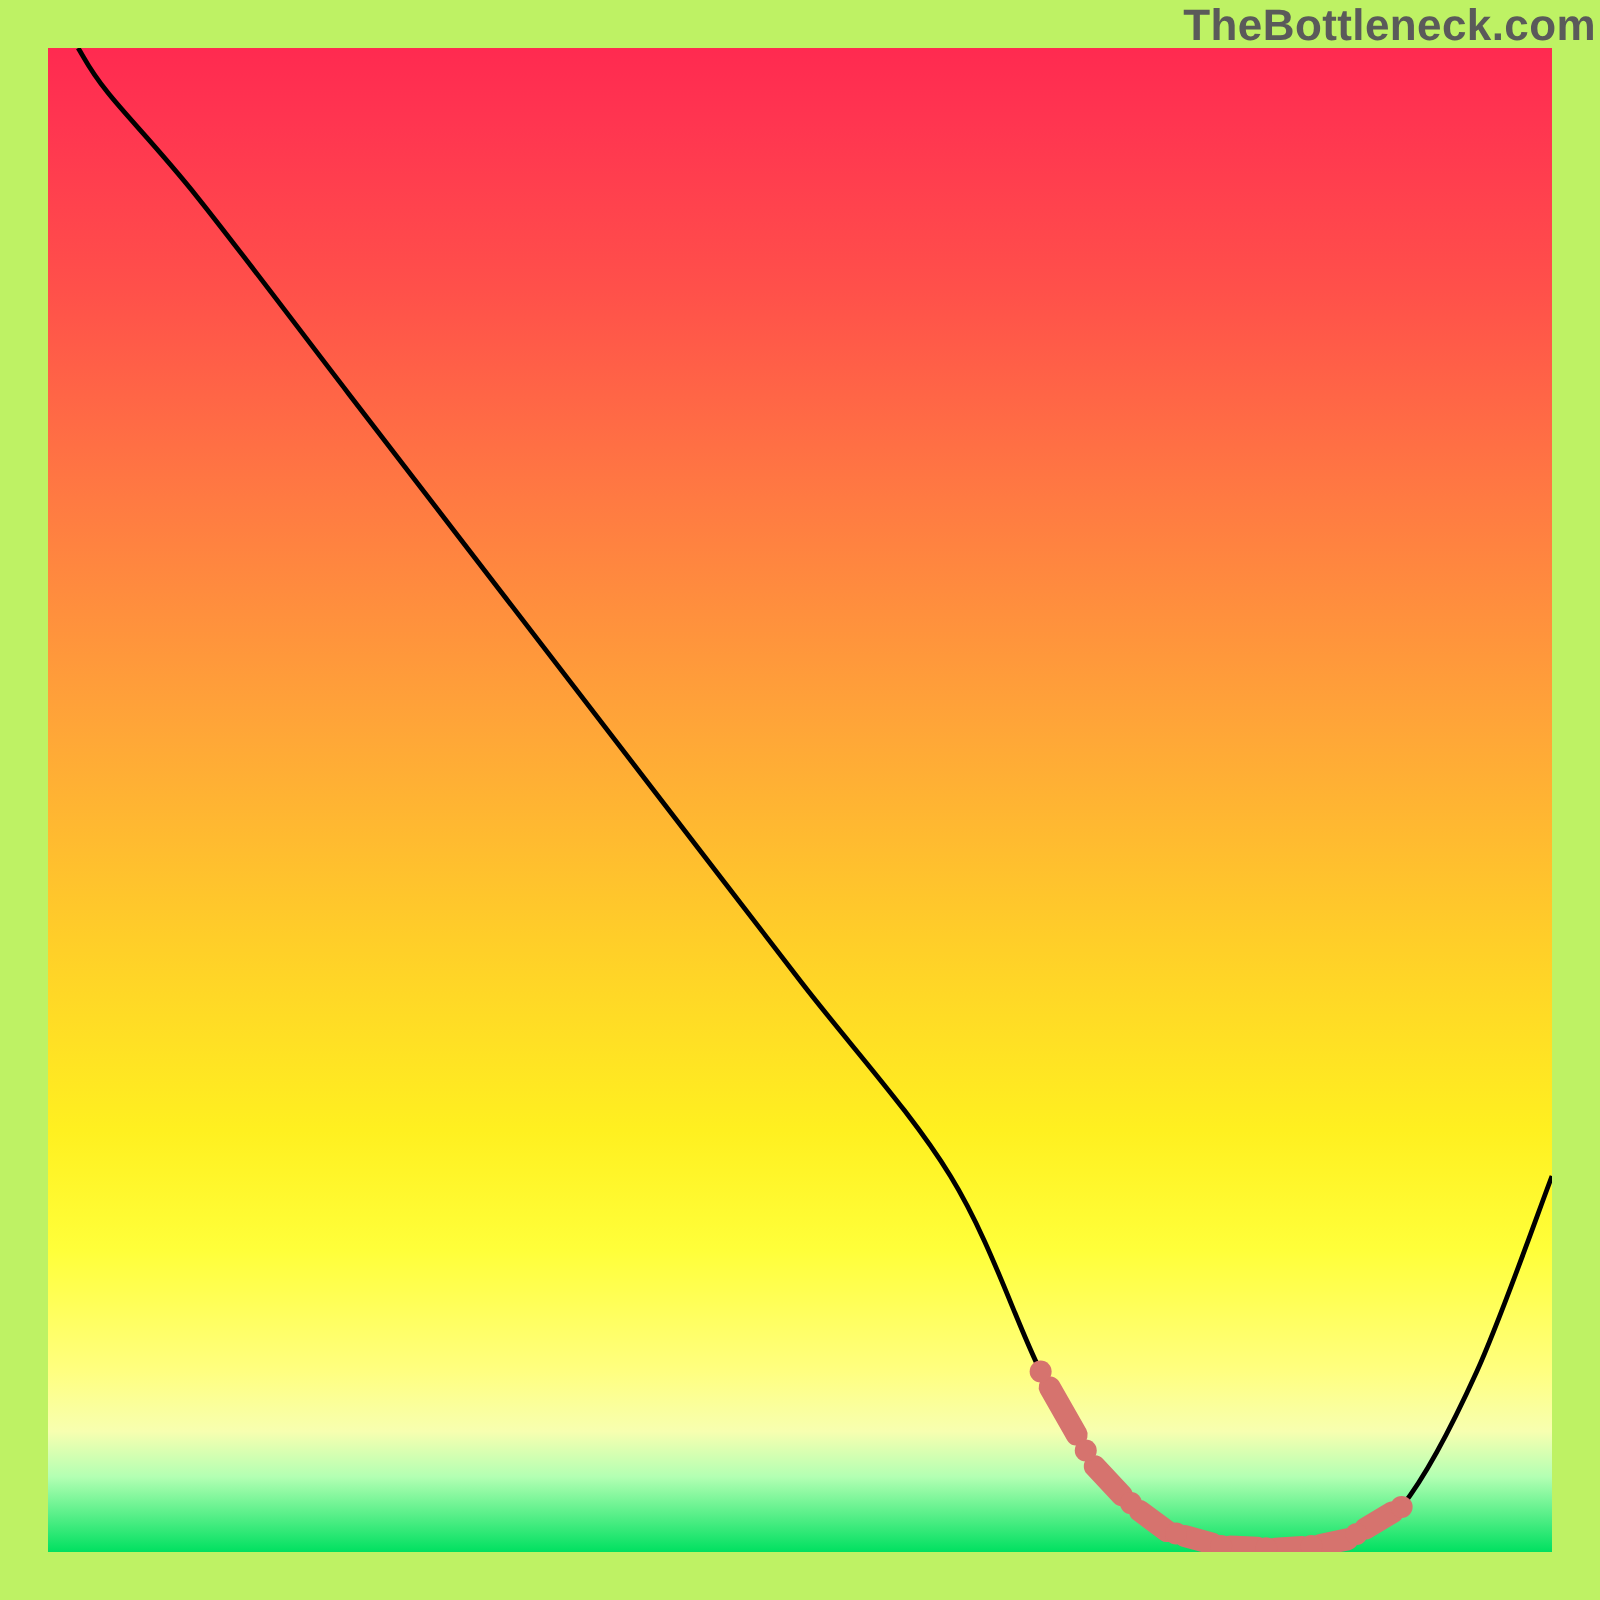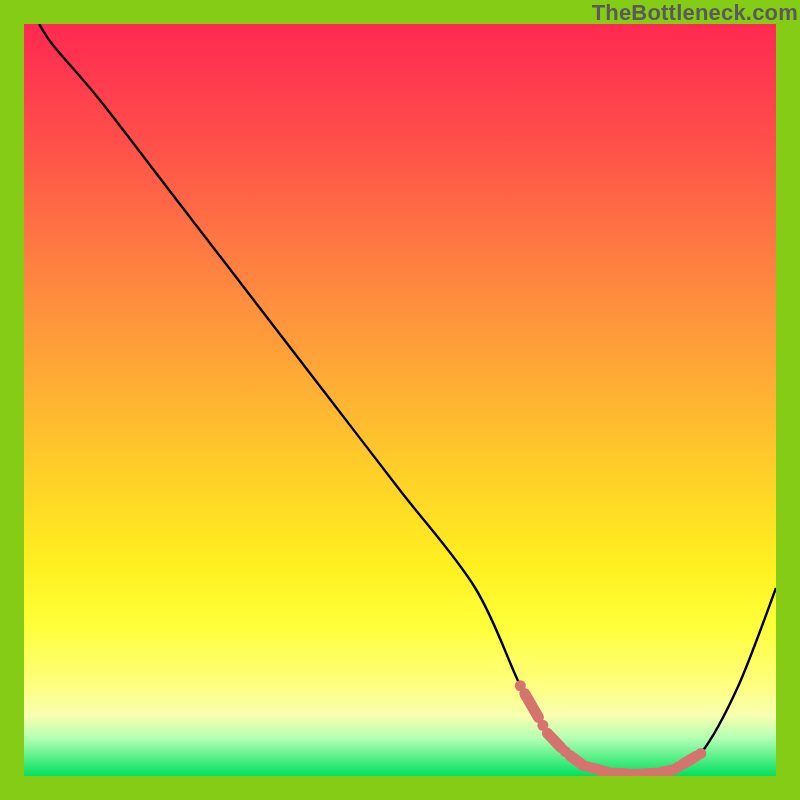--- a/index.html
+++ b/index.html
@@ -1,16 +1,16 @@
 <!DOCTYPE html>
 <html><head>
 <meta charset="utf-8">
 <style>
 html,body{margin:0;padding:0;width:800px;height:800px;background:#000;font-family:Arial,Helvetica,sans-serif}
-.stage{position:relative;width:800px;height:800px;background:#84cc16}
+.stage{position:relative;width:800px;height:800px;background:#bef264}
 .plot{position:absolute;left:24px;top:24px;width:752px;height:752px}
 .gradient{position:absolute;inset:0;
   background:linear-gradient(to bottom,
     #ff2a50 0%,
     #ff3550 5%,
     #ff504a 16%,
     #ff7a42 30%,
     #ffa538 45%,
     #ffd028 60%,
     #fff020 72%,

